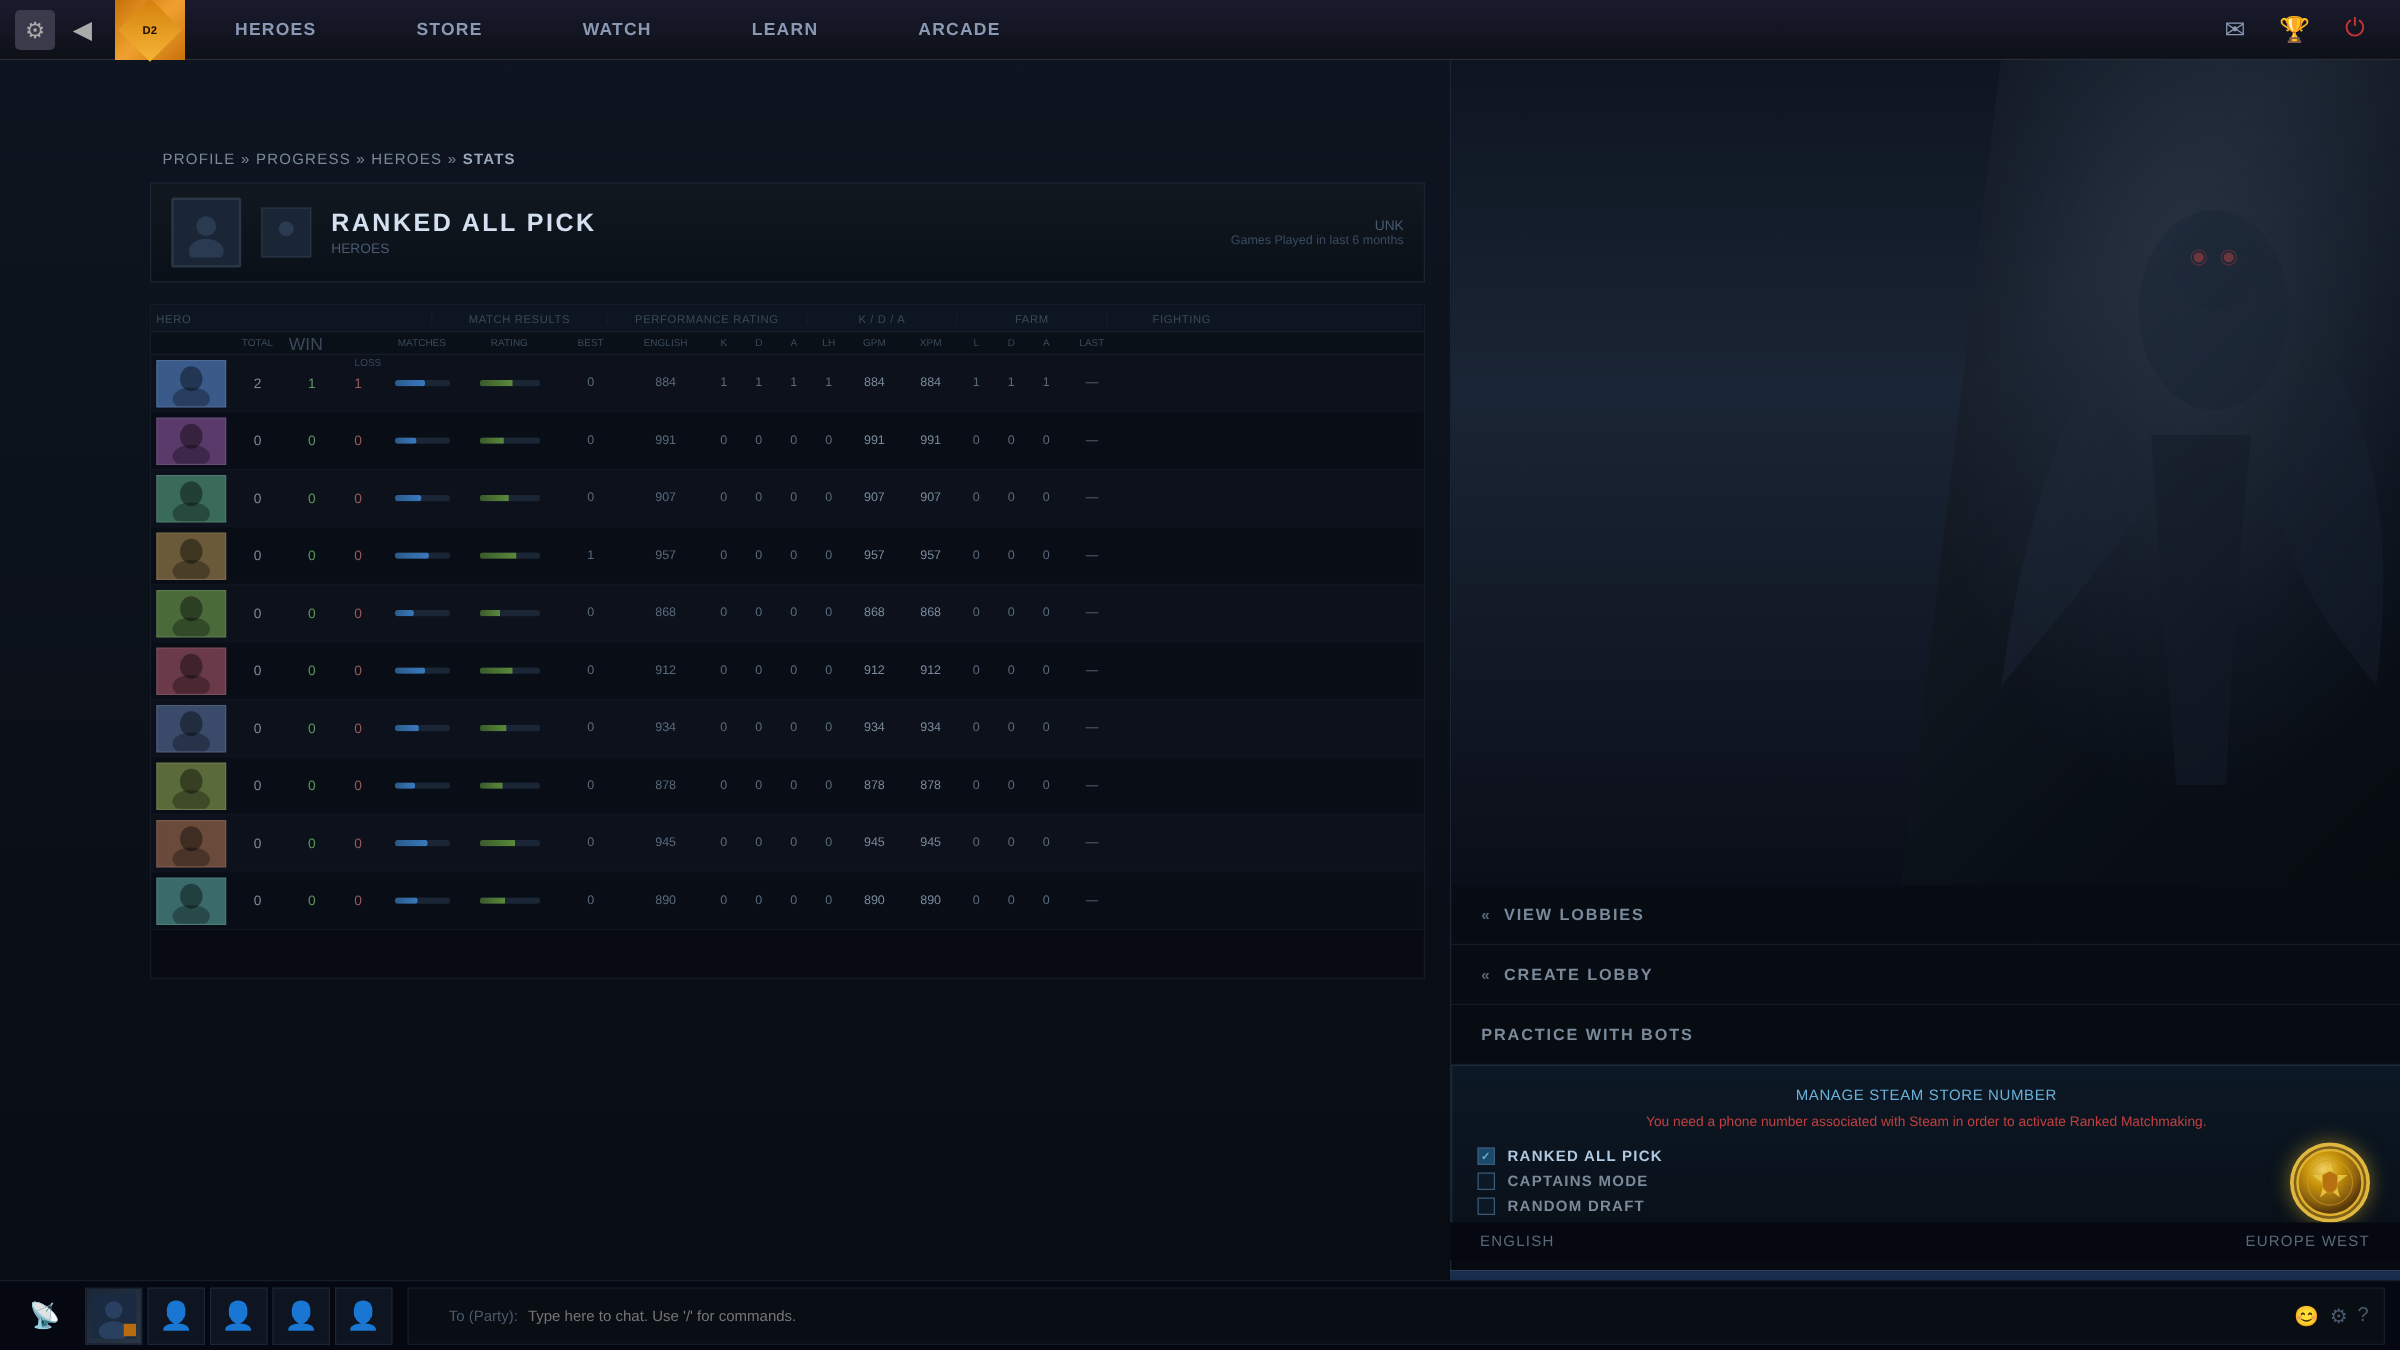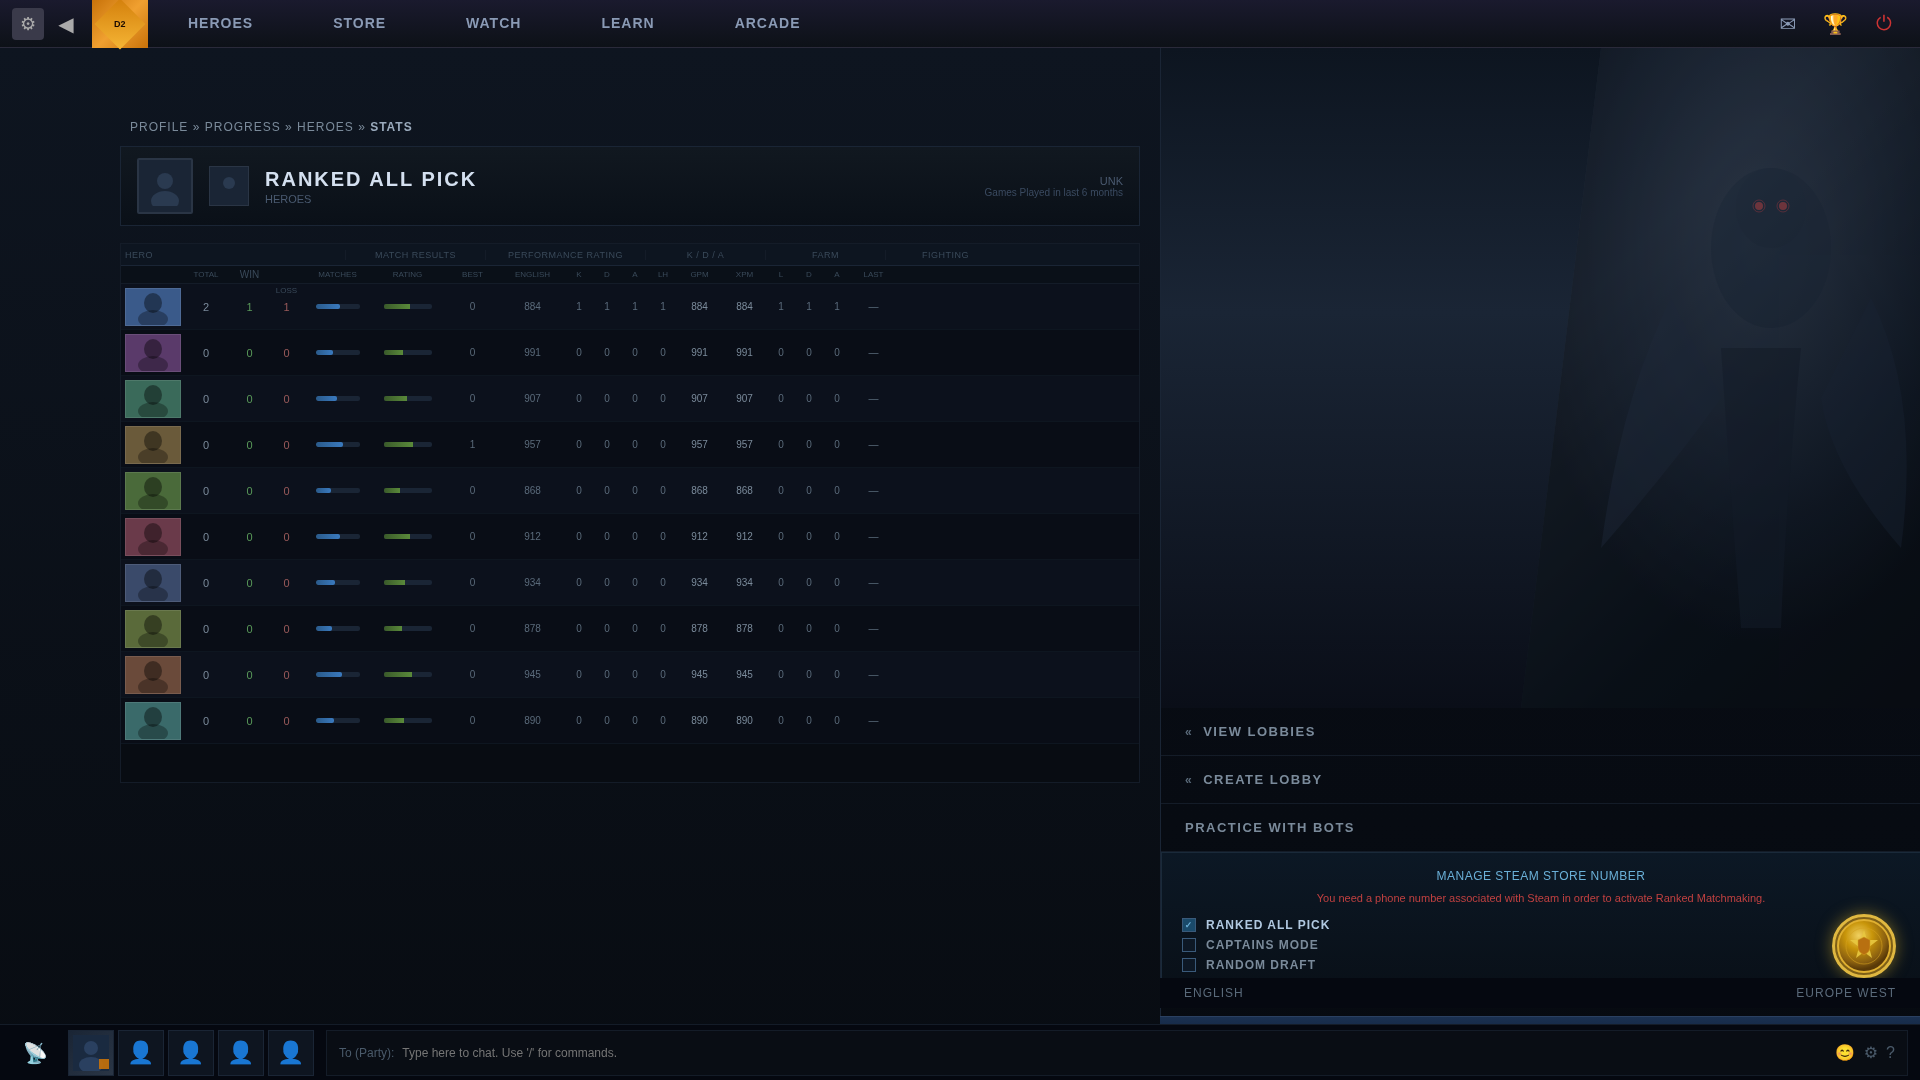--- a/index.html
+++ b/index.html
@@ -356,20 +356,21 @@
       border: 1px solid #141c28;
       display: flex;
       align-items: center;
       padding: 0 12px;
       gap: 8px;
     }
     .chat-label {
       font-size: 12px;
       color: #4a5a6a;
       white-space: nowrap;
+      margin-left: 20px;
     }
     .chat-input {
       flex: 1;
       background: transparent;
       border: none;
       color: #8a9ab5;
       font-size: 12px;
       outline: none;
     }
     .chat-icon {
@@ -484,22 +485,22 @@
       <div style="width:140px; text-align:center; font-size:9px; color:#3a4a5a; text-transform:uppercase; letter-spacing:0.5px; border-left:1px solid #141c28;">MATCH RESULTS</div>
       <div style="width:160px; text-align:center; font-size:9px; color:#3a4a5a; text-transform:uppercase; letter-spacing:0.5px; border-left:1px solid #141c28;">PERFORMANCE RATING</div>
       <div style="width:120px; text-align:center; font-size:9px; color:#3a4a5a; text-transform:uppercase; letter-spacing:0.5px; border-left:1px solid #141c28;">K / D / A</div>
       <div style="width:120px; text-align:center; font-size:9px; color:#3a4a5a; text-transform:uppercase; letter-spacing:0.5px; border-left:1px solid #141c28;">FARM</div>
       <div style="width:120px; text-align:center; font-size:9px; color:#3a4a5a; text-transform:uppercase; letter-spacing:0.5px; border-left:1px solid #141c28;">FIGHTING</div>
     </div>
 
     <div style="display:flex; background:#0a1018; border-bottom:1px solid #141c28; height:18px; align-items:center; padding:0 4px;">
       <div style="width:56px;"></div>
       <div style="width:50px; text-align:center; font-size:8px; color:#3a4a5a;">TOTAL</div>
-      <div style="width:37px; text-align:center; font-size:10px; color:#3a4a5a;">WIN</div>
-      <div style="width:37px; text-align:center; font-size:8px; color:#3a4a5a;margin-top:32px;">LOSS</div>
+      <div style="width:37px; font-size:14px; color:#3a4a5a;">WIN</div>
+      <div style="width:37px; text-align:right; font-size:8px; color:#3a4a5a;margin-top:32px;">LOSS</div>
       <div style="width:65px; text-align:center; font-size:8px; color:#3a4a5a;">MATCHES</div>
       <div style="width:75px; text-align:center; font-size:8px; color:#3a4a5a;">RATING</div>
       <div style="width:55px; text-align:center; font-size:8px; color:#3a4a5a;">BEST</div>
       <div style="width:65px; text-align:center; font-size:8px; color:#3a4a5a;">ENGLISH</div>
       <div style="width:28px; text-align:center; font-size:8px; color:#3a4a5a;">K</div>
       <div style="width:28px; text-align:center; font-size:8px; color:#3a4a5a;">D</div>
       <div style="width:28px; text-align:center; font-size:8px; color:#3a4a5a;">A</div>
       <div style="width:28px; text-align:center; font-size:8px; color:#3a4a5a;">LH</div>
       <div style="width:45px; text-align:center; font-size:8px; color:#3a4a5a;">GPM</div>
       <div style="width:45px; text-align:center; font-size:8px; color:#3a4a5a;">XPM</div>

